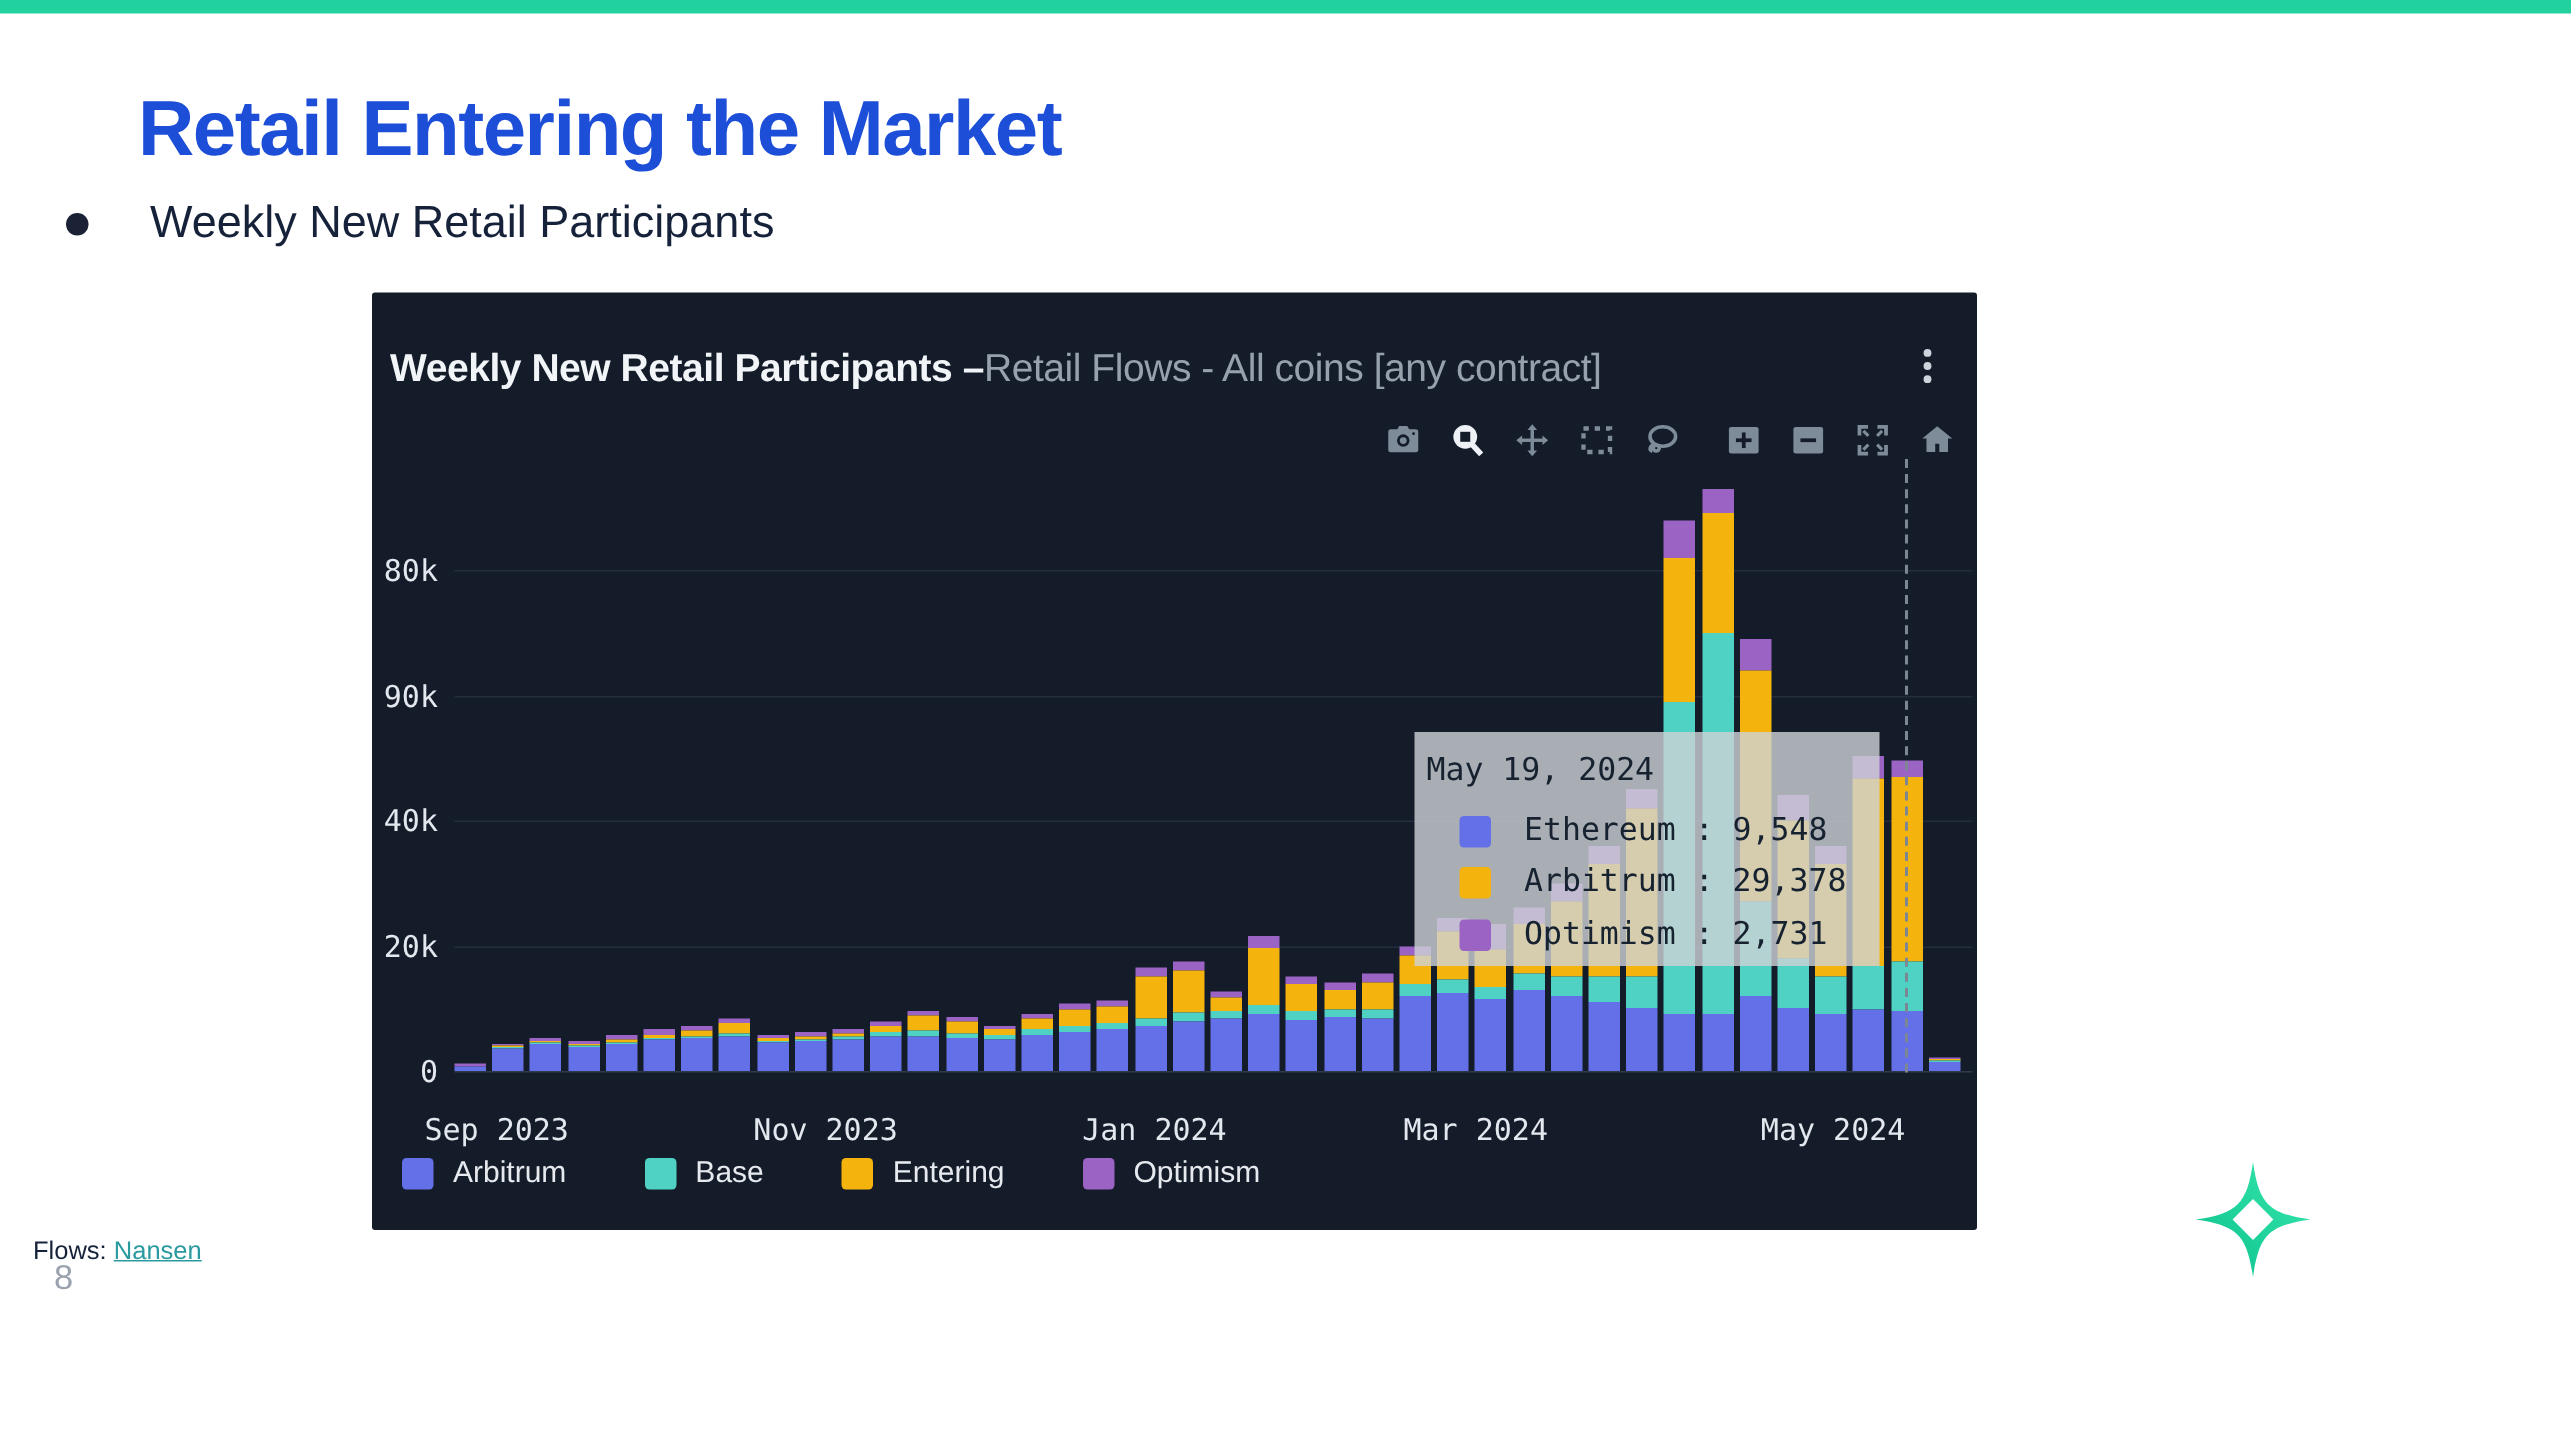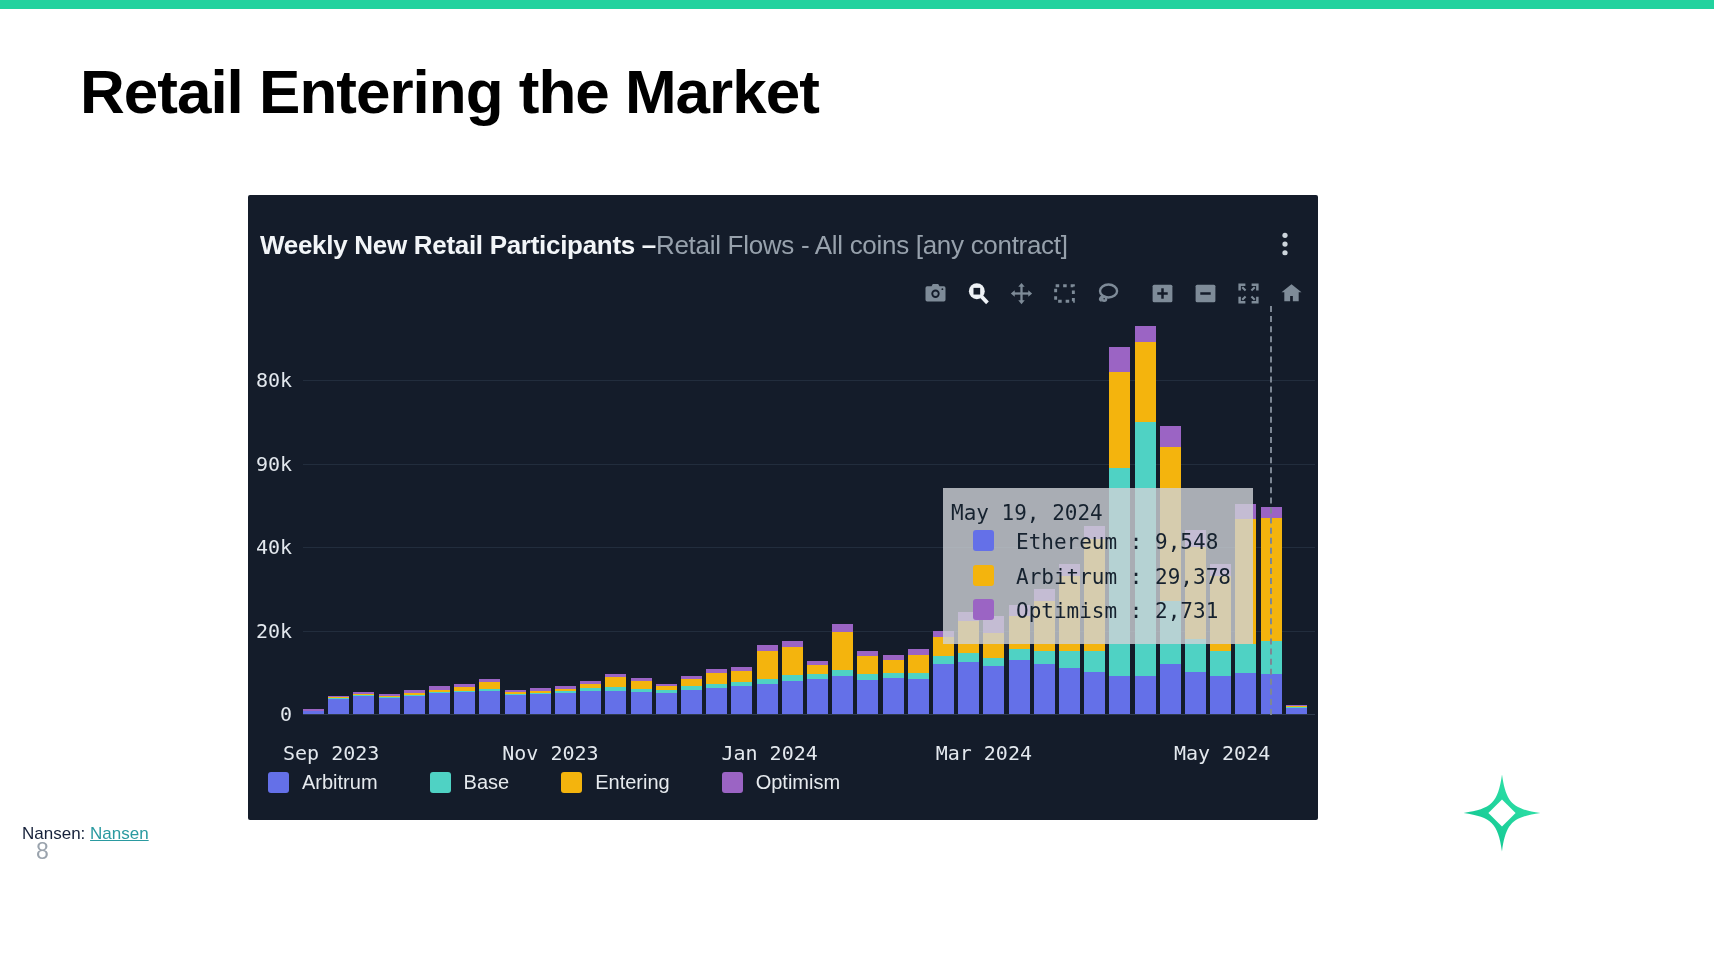--- a/index.html
+++ b/index.html
@@ -2,22 +2,22 @@
 <html><head>
 <meta charset="utf-8">
 <style>
   * { margin:0; padding:0; box-sizing:border-box; }
   html,body { width:1714px; height:962px; background:#ffffff; overflow:hidden;
               font-family:"Liberation Sans", sans-serif; }
   .stage { position:relative; width:1714px; height:962px; }
 
   .topbar { position:absolute; left:0; top:0; width:100%; height:9px; background:#22d29e; }
 
-  .slide-title { position:absolute; left:80px; top:56px; font-size:62px; font-weight:700;
-                 color:#000000; letter-spacing:-1px; }
+  .slide-title { position:absolute; left:92px; top:56px; font-size:52px; font-weight:700;
+                 color:#1d4ed8; letter-spacing:-1px; }
   .bullet-row { position:absolute; left:44px; top:132px; display:flex; align-items:center; }
   .bullet-dot { width:15px; height:15px; border-radius:50%; background:#1b2236; margin-right:41px; }
   .bullet-text { font-size:30px; color:#16213a; }
 
   
   .chart-card { position:absolute; left:248px; top:195px; width:1070px; height:625px;
                 background:#141c2a; border-radius:2px; }
   .chart-header { position:absolute; left:12px; right:12px; top:14px; display:flex;
                   justify-content:space-between; align-items:flex-start;margin-top:20px; }
   .chart-title-line { font-size:26px; line-height:32px; white-space:nowrap; }
@@ -41,21 +41,21 @@
             white-space:nowrap; }
   .bar { position:absolute; bottom:1px; display:flex; flex-direction:column-reverse; z-index:1; }
   .seg { width:100%; }
   .hoverline { position:absolute; top:-4px; bottom:0; width:0;
                border-left:2px dashed #7d8794; z-index:2; }
 
   .tooltip { position:absolute; left:640px; top:178px; width:310px;
              background:rgba(206,210,215,0.80); padding:8px 10px 10px 4px; z-index:5;
              font-family:"DejaVu Sans Mono", monospace; font-size:21px; color:#16222f; }
   .tt-date { padding-left:4px; line-height:34px; }
-  .tt-row { display:flex; align-items:flex-start; padding-left:26px; height:34.5px; }
+  .tt-row { display:flex; align-items:flex-end; padding-left:26px; height:34.5px; }
   .tt-row .sw { width:21px; height:21px; border-radius:3px; margin-right:22px; flex:none; }
   .tt-text { white-space:nowrap; }
 
   .legend { position:absolute; left:20px; top:576px; display:flex; align-items:center; }
   .lg-item { display:flex; align-items:center; margin-right:52px; cursor:pointer; }
   .lg-item .sw { width:21px; height:21px; border-radius:3px; margin-right:13px; }
   .lg-label { font-size:20px; color:#e6eaee; }
 
   
   .page-number { position:absolute; left:36px; top:838px; font-size:23px; color:#9aa3ad; z-index:1; }
@@ -64,20 +64,24 @@
   .logo { position:absolute; left:1462px; top:770px; width:80px; height:86px; }
 </style>
 </head>
 <body>
 
 <div class="stage">
   <div class="topbar"></div>
 
   <h1 class="slide-title">Retail Entering the Market</h1>
 
+  <div class="bullet-row">
+    <span class="bullet-dot"></span>
+    <span class="bullet-text">Weekly New Retail Participants</span>
+  </div>
 
   <div class="chart-card">
     <div class="chart-header">
       <div class="chart-title-line">
         <span class="chart-title-bold">Weekly New Retail Participants –</span><span class="chart-subtitle">Retail Flows - All coins [any contract]</span>
       </div>
       <svg class="dots-btn" viewBox="0 0 24 24">
         <circle cx="12" cy="5" r="2.1" fill="#cdd5dc"></circle>
           <circle cx="12" cy="12" r="2.1" fill="#cdd5dc"></circle>
           <circle cx="12" cy="19" r="2.1" fill="#cdd5dc"></circle>
@@ -420,21 +424,21 @@
         </div>
         <div class="lg-item">
           <span class="sw" style="background: rgb(155, 100, 196);"></span>
           <span class="lg-label">Optimism</span>
         </div>
       </div>
   </div>
 
   <div class="page-number">8</div>
   <div class="source-row">
-    <span>Nansen:</span>
+    <span>Flows:</span>
     <a class="source-link">Nansen</a>
   </div>
 
   <svg class="logo" viewBox="0 0 100 100">
     <defs>
       <linearGradient id="lg" x1="0" y1="1" x2="1" y2="0">
         <stop offset="0" stop-color="#0abf8d"></stop>
           <stop offset="1" stop-color="#38e9ad"></stop>
       </linearGradient>
     </defs>

